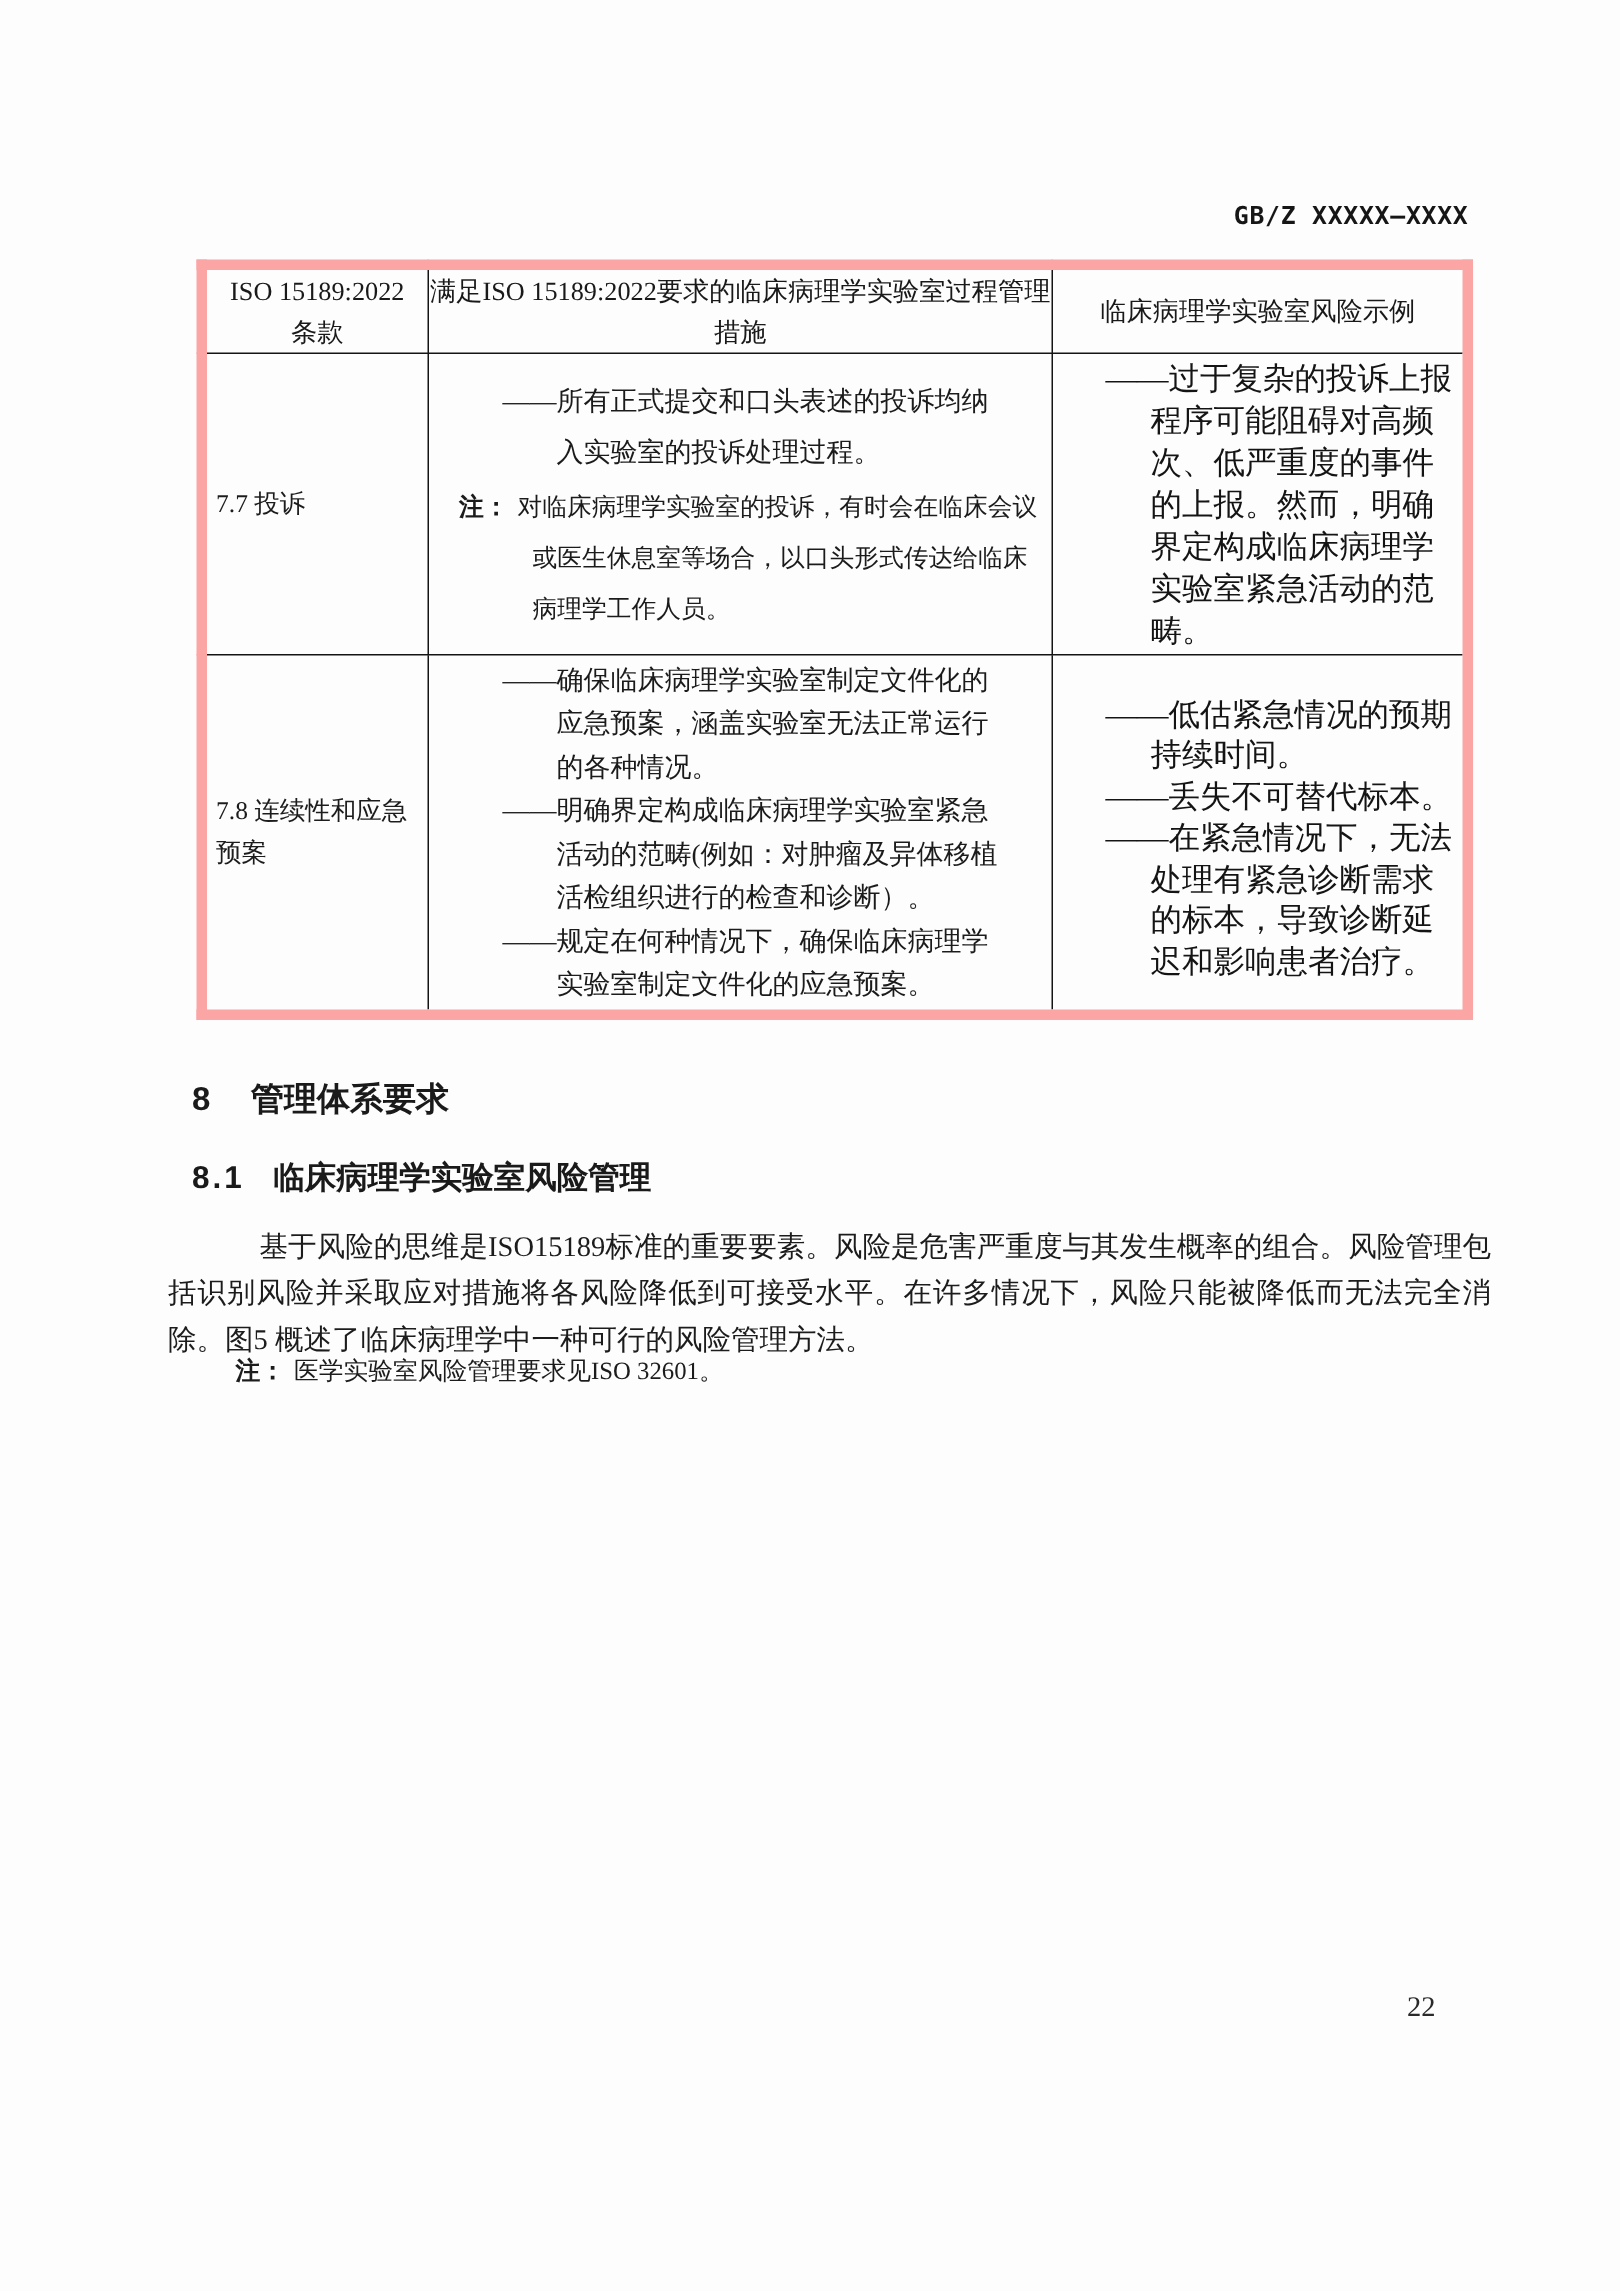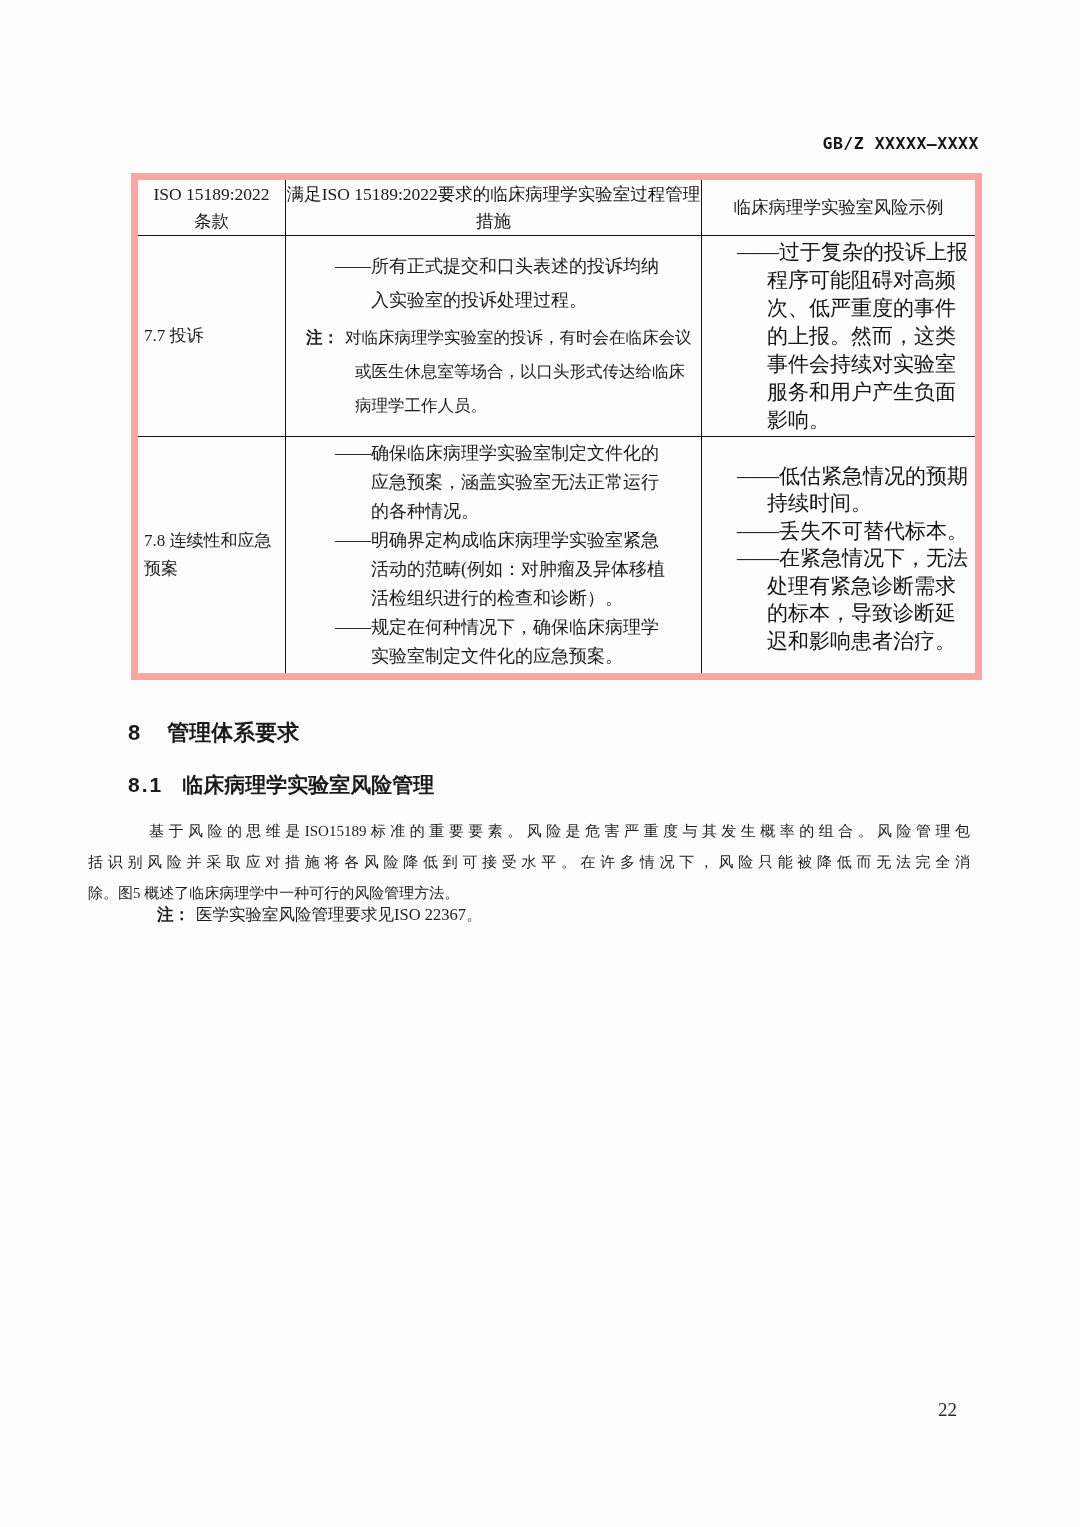--- a/index.html
+++ b/index.html
@@ -71,34 +71,34 @@
   }
   .h8 .h-num { margin-right:27px; }
   .h81 {
     position:absolute; left:128px; top:771px;
     font-family:"Liberation Sans","DejaVu Sans",sans-serif;
     font-weight:700; font-size:21px; color:#1a1a1a;
   }
   .h81 .h-num { margin-right:19px; letter-spacing:2px; }
 
   .para {
-    position:absolute; left:88px; top:816px; width:882px;
-    font-size:15px; line-height:31px; color:#1c1c1c;
+    position:absolute; left:112px; top:816px; width:882px;
+    font-size:19px; line-height:31px; color:#1c1c1c;
   }
   .para .p-line { text-align:justify; text-align-last:justify; }
   .para .p-first { padding-left:61px; }
   .para .p-last { text-align:left; text-align-last:left; }
 
   .bottom-note {
     position:absolute; left:157px; top:902px;
     font-size:16.5px; line-height:24px; color:#1c1c1c;
   }
 
   .page-num {
-    position:absolute; left:938px; top:1399px;
+    position:absolute; left:938px; top:1328px;
     font-size:19px; color:#2a2a2a;
   }
 </style>
 </head>
 <body>
 
 <div class="page">
 
   <div class="doc-code">GB/Z XXXXX—XXXX</div>
 
@@ -133,21 +133,21 @@
           <div class="cell-clause">7.7 投诉</div>
         </td>
         <td>
           <div class="cell-measures">
             <div class="m-item">——所有正式提交和口头表述的投诉均纳入实验室的投诉处理过程。</div>
             <div class="m-note"><span class="note-prefix">注：</span><span>对临床病理学实验室的投诉，有时会在临床会议或医生休息室等场合，以口头形式传达给临床病理学工作人员。</span></div>
           </div>
         </td>
         <td>
           <div class="cell-risks">
-            <div class="r-item">——过于复杂的投诉上报程序可能阻碍对高频次、低严重度的事件的上报。然而，这类事件会持续对实验室服务和用户产生负面影响。</div>
+            <div class="r-item">——过于复杂的投诉上报程序可能阻碍对高频次、低严重度的事件的上报。然而，明确界定构成临床病理学实验室紧急活动的范畴。</div>
           </div>
         </td>
       </tr>
       <tr style="height:235px" class="r2">
         <td>
           <div class="cell-clause">7.8 连续性和应急预案</div>
         </td>
         <td>
           <div class="cell-measures">
             <div class="m-item">——确保临床病理学实验室制定文件化的应急预案，涵盖实验室无法正常运行的各种情况。</div>
@@ -173,17 +173,17 @@
   <div class="h81">
     <span class="h-num">8.1</span><span>临床病理学实验室风险管理</span>
   </div>
 
   <div class="para">
     <div class="p-line p-first">基于风险的思维是ISO15189标准的重要要素。风险是危害严重度与其发生概率的组合。风险管理包</div>
     <div class="p-line">括识别风险并采取应对措施将各风险降低到可接受水平。在许多情况下，风险只能被降低而无法完全消</div>
     <div class="p-line p-last">除。图5 概述了临床病理学中一种可行的风险管理方法。</div>
   </div>
 
-  <div class="bottom-note"><span class="note-prefix">注：</span><span>医学实验室风险管理要求见ISO 22367。</span></div>
+  <div class="bottom-note"><span class="note-prefix">注：</span><span>医学实验室风险管理要求见ISO 32601。</span></div>
 
   <div class="page-num">22</div>
 
 </div>
 
 </body></html>

